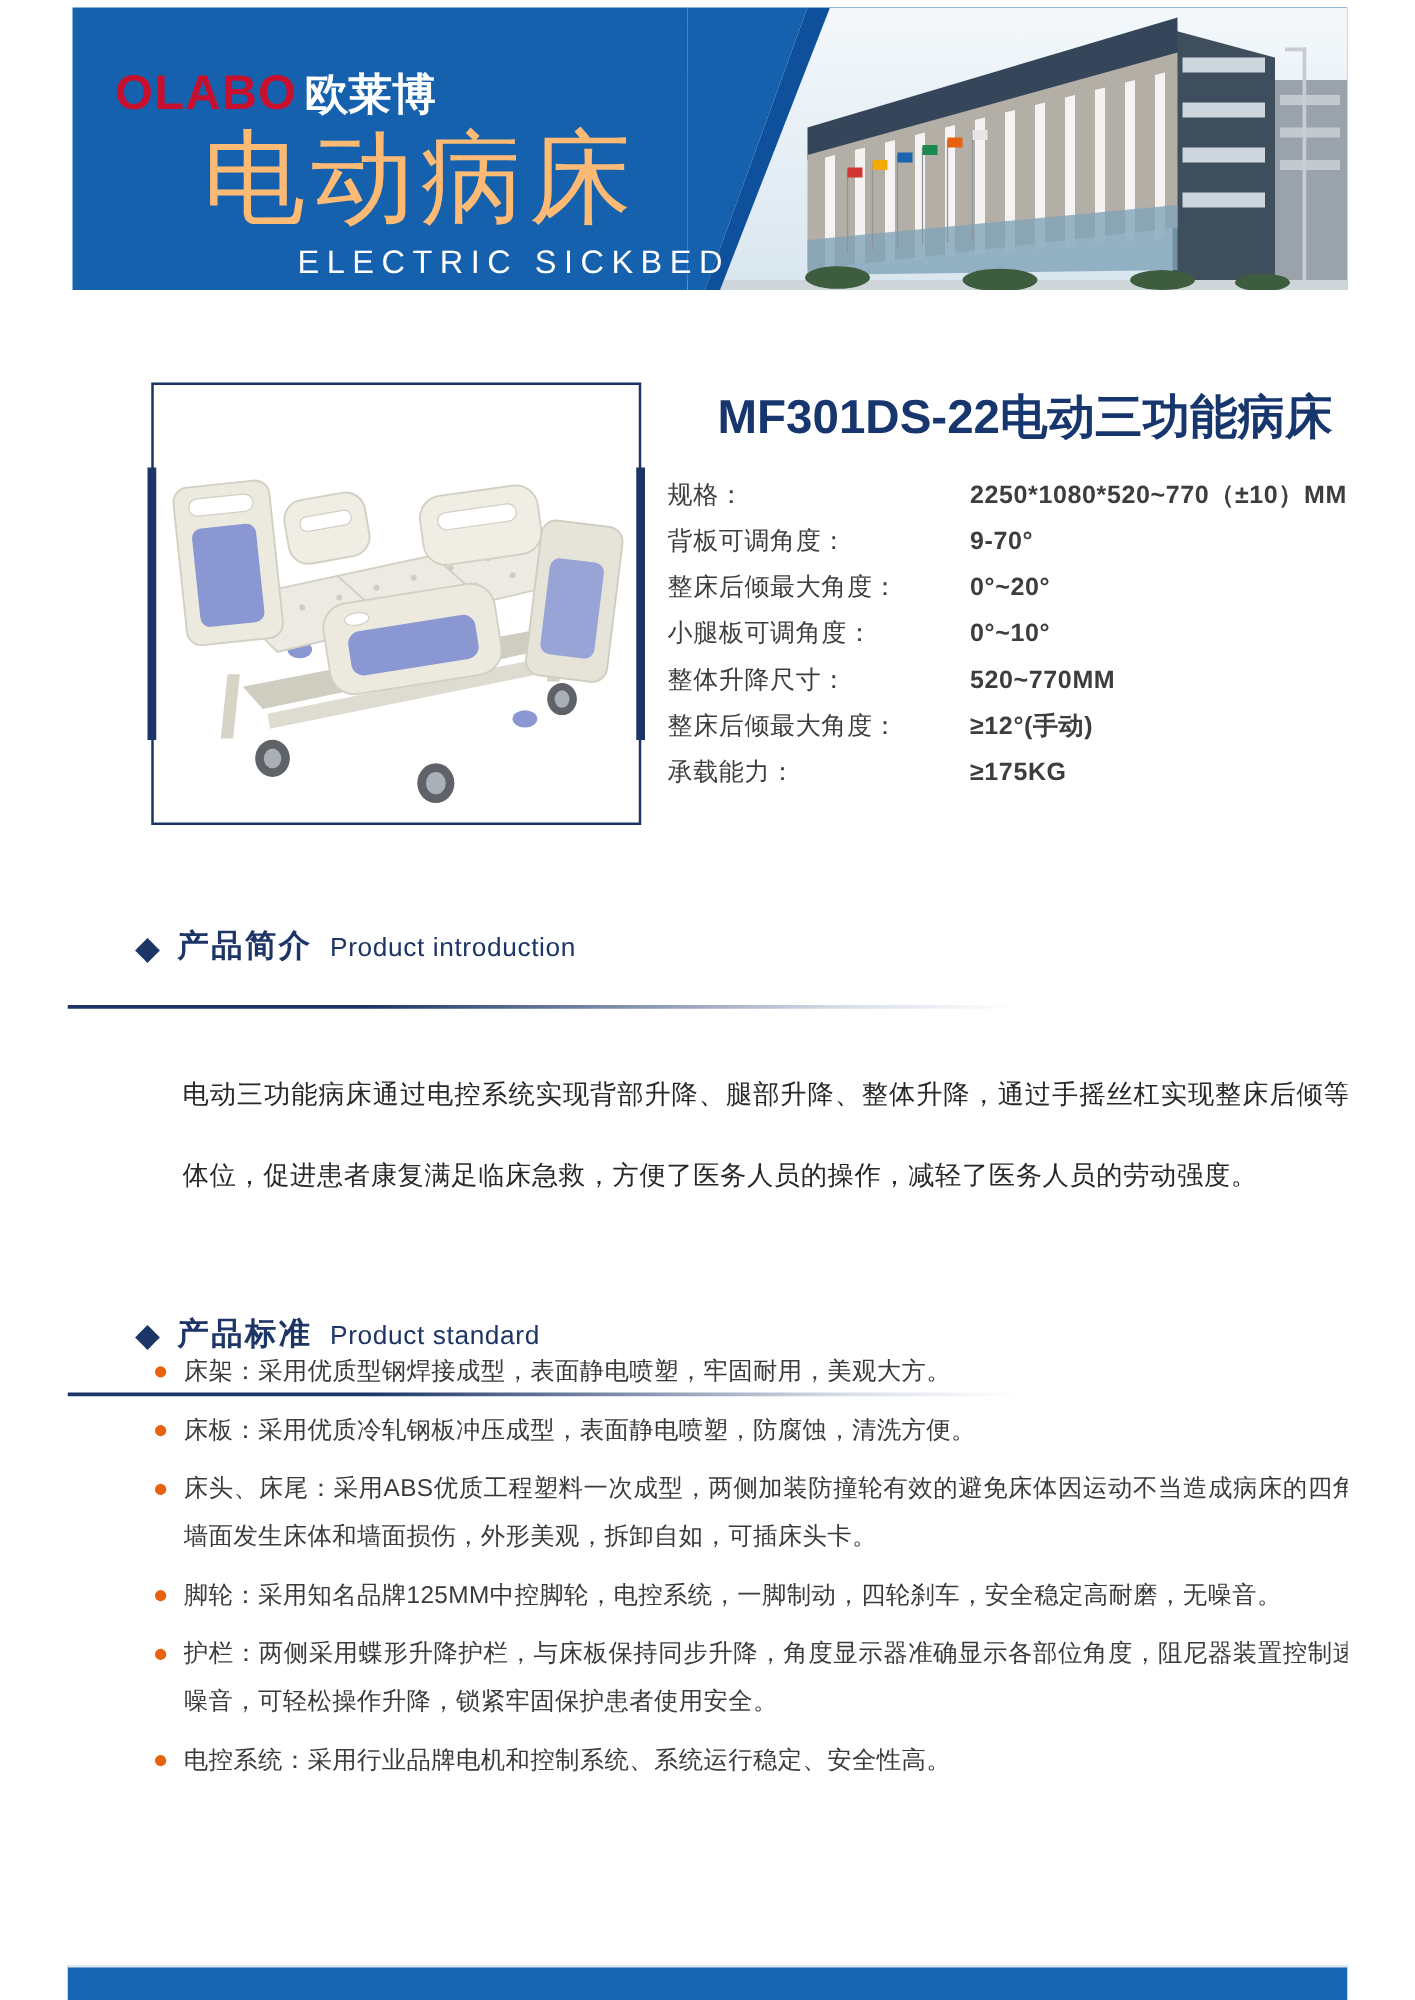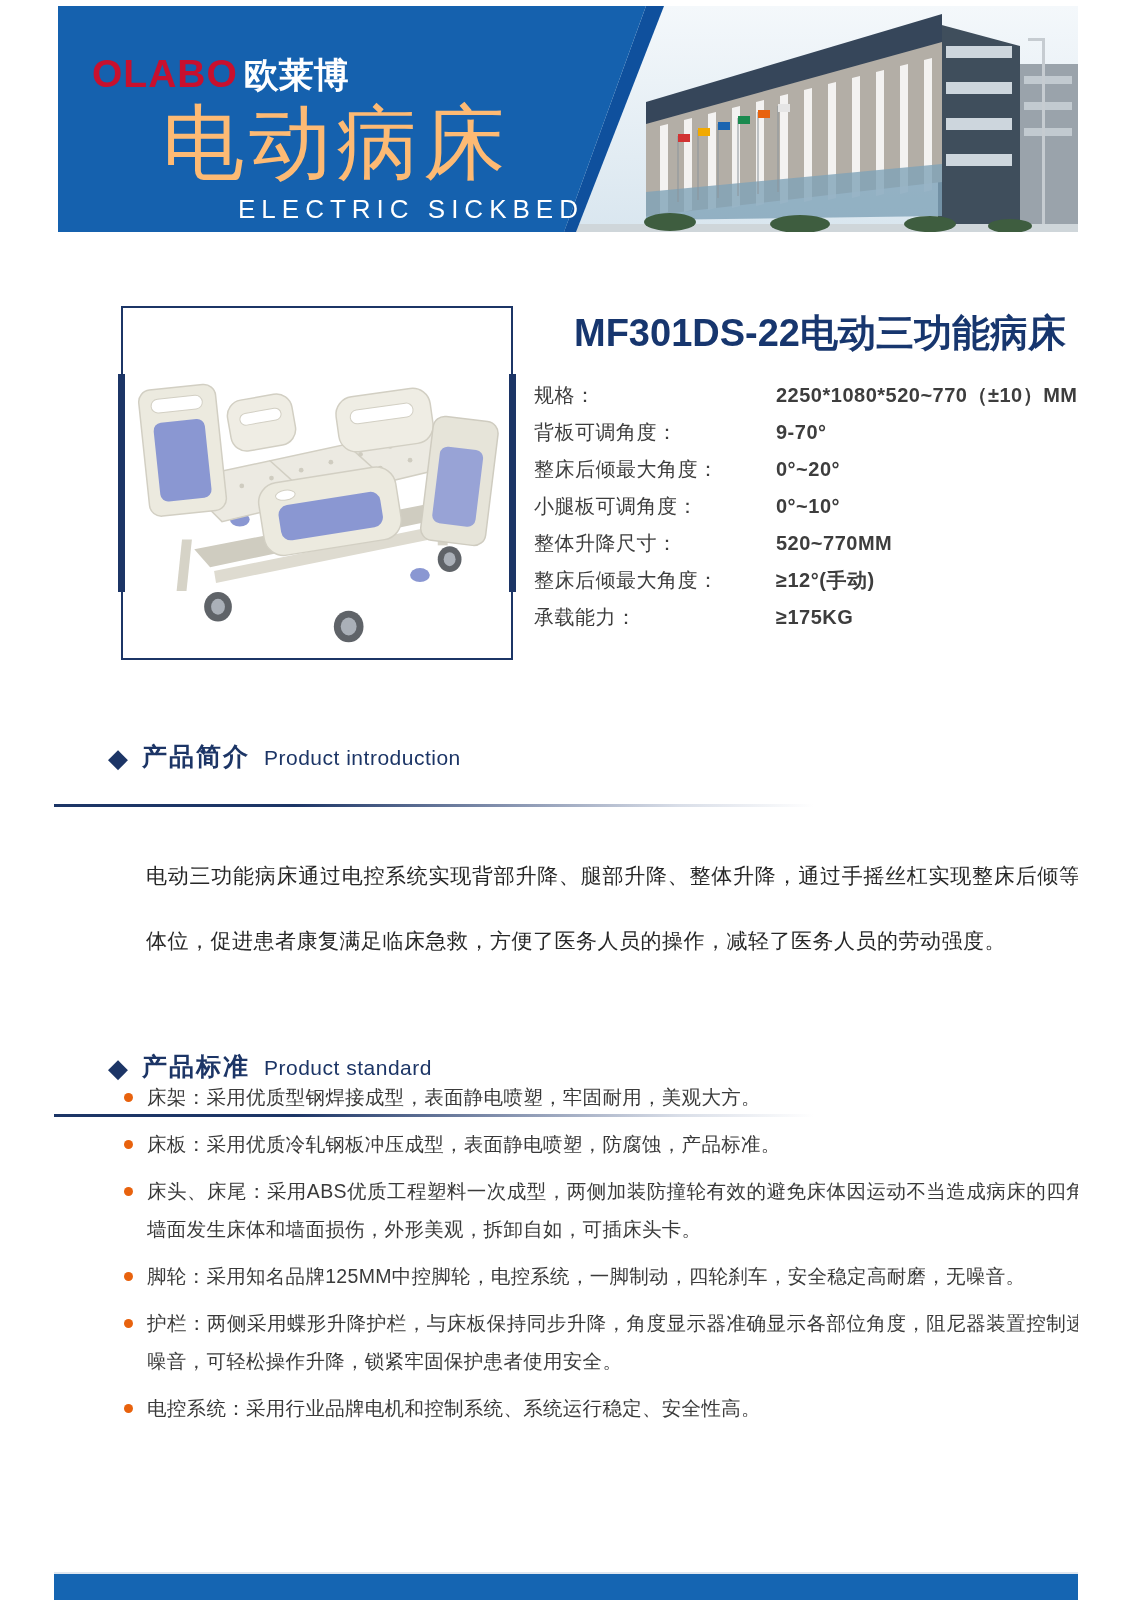--- a/index.html
+++ b/index.html
@@ -334,21 +334,21 @@
   </div>
   <div class="rule rule-standard"></div>
 
   <ul class="std-list">
     <li>
       <span class="dot"></span>
       <span>床架：采用优质型钢焊接成型，表面静电喷塑，牢固耐用，美观大方。</span>
     </li>
     <li>
       <span class="dot"></span>
-      <span>床板：采用优质冷轧钢板冲压成型，表面静电喷塑，防腐蚀，产品标准。</span>
+      <span>床板：采用优质冷轧钢板冲压成型，表面静电喷塑，防腐蚀，清洗方便。</span>
     </li>
     <li>
       <span class="dot"></span>
       <span>床头、床尾：采用ABS优质工程塑料一次成型，两侧加装防撞轮有效的避免床体因运动不当造成病床的四角撞击墙面发生床体和墙面损伤，外形美观，拆卸自如，可插床头卡。</span>
     </li>
     <li>
       <span class="dot"></span>
       <span>脚轮：采用知名品牌125MM中控脚轮，电控系统，一脚制动，四轮刹车，安全稳定高耐磨，无噪音。</span>
     </li>
     <li>

